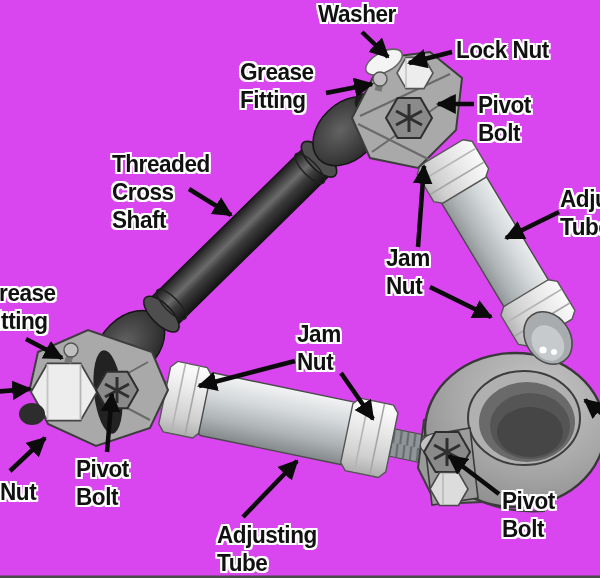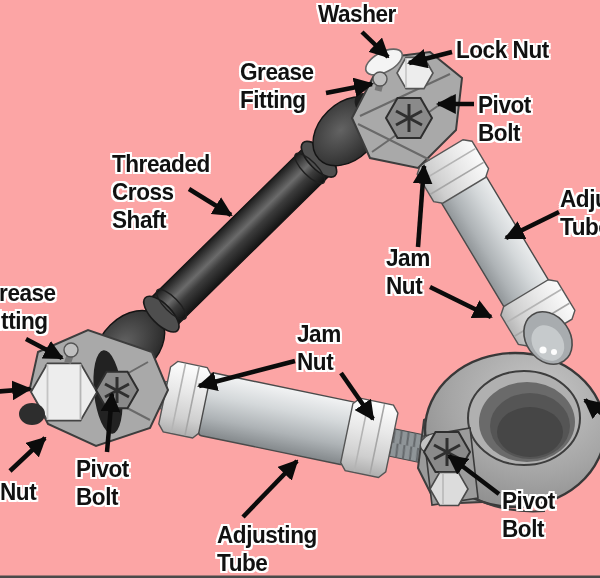--- a/index.html
+++ b/index.html
@@ -1,17 +1,17 @@
 <!DOCTYPE html>
 <html><head>
 <meta charset="utf-8">
 <style>
   html,body{margin:0;padding:0;background:#fff;}
   #canvas{
-    position:relative;width:600px;height:578px;overflow:hidden;background:#fca5a5;
+    position:relative;width:600px;height:578px;overflow:hidden;background:#d946ef;
     font-family:"Liberation Sans","DejaVu Sans",sans-serif;
   }
   #art{position:absolute;left:0;top:0;}
   .lbl{
     position:absolute;
     font-weight:700;font-size:24px;line-height:1.17;letter-spacing:-0.5px;
     color:#111;white-space:pre-line;
     transform:scaleX(0.94);transform-origin:0 0;
     text-shadow:-2px -2px 0 #fff,2px -2px 0 #fff,-2px 2px 0 #fff,2px 2px 0 #fff,
                 0 -2px 0 #fff,0 2px 0 #fff,-2px 0 0 #fff,2px 0 0 #fff;

